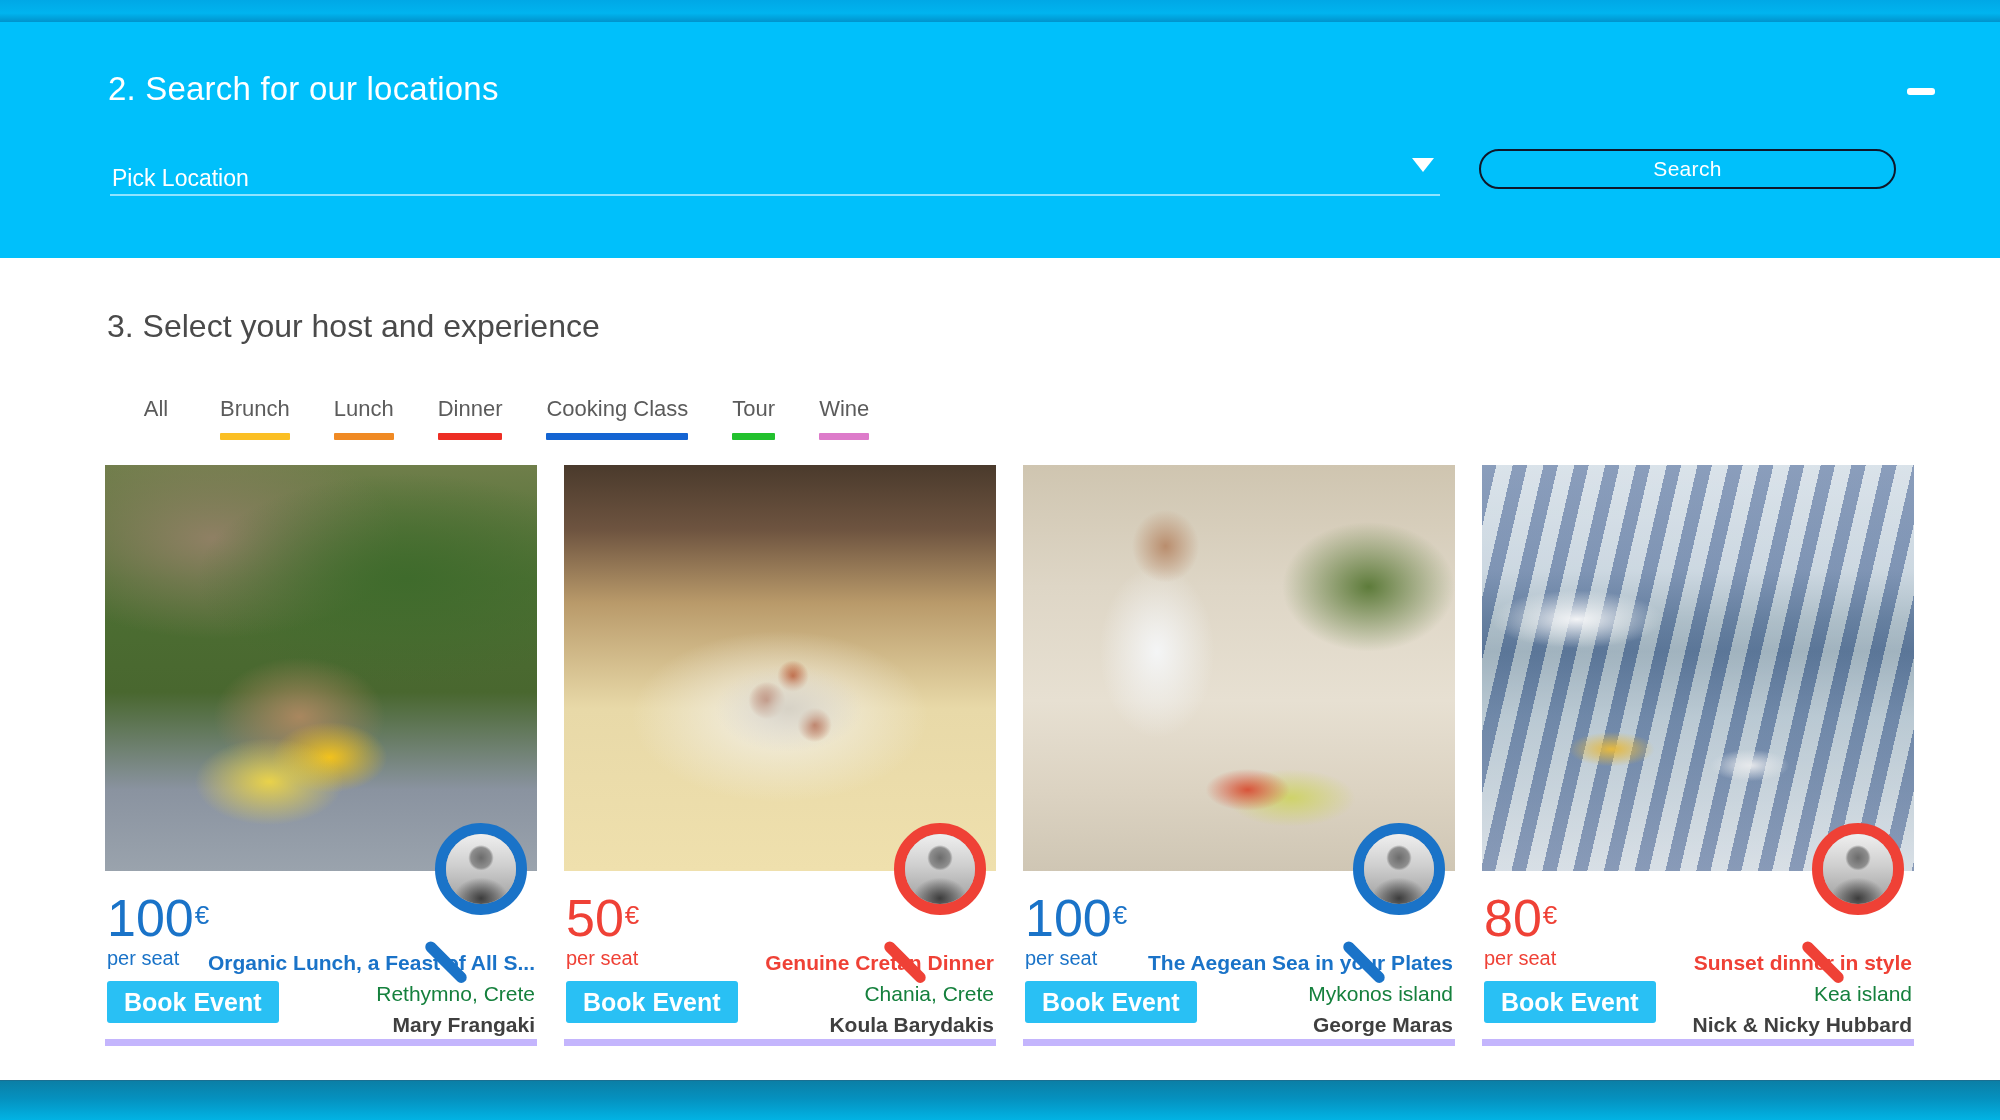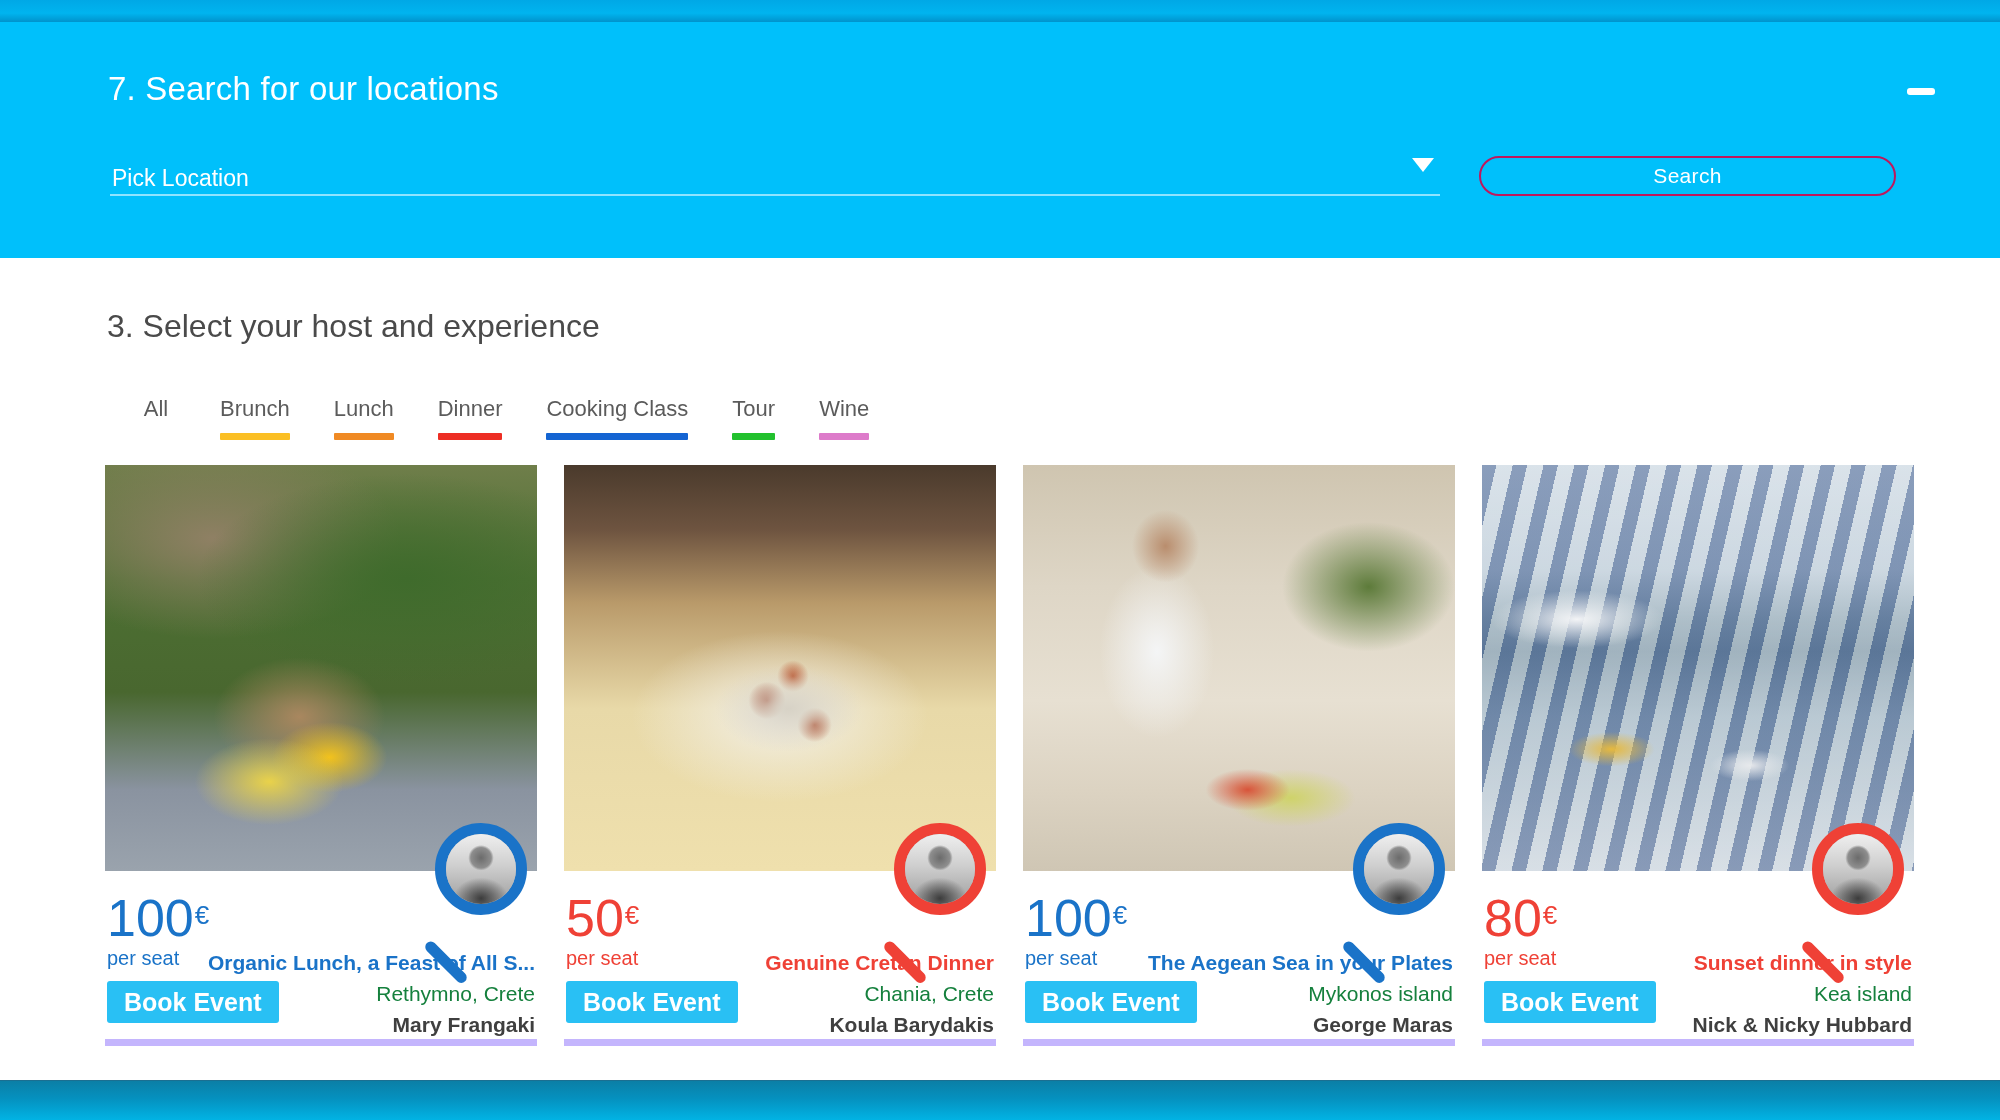--- a/index.html
+++ b/index.html
@@ -70,23 +70,23 @@
     position: absolute;
     right: 6px; top: 20px;
     width: 0; height: 0;
     border-left: 11px solid transparent;
     border-right: 11px solid transparent;
     border-top: 14px solid #ffffff;
   }
 
   .search-button {
     position: absolute;
-    left: 1479px; top: 134px;
+    left: 1479px; top: 127px;
     width: 417px; height: 40px;
-    border: 2px solid #be185d;
+    border: 2px solid #0f172a;
     border-radius: 22px;
     background: transparent;
     color: #ffffff;
     font-size: 21px;
     font-family: "Liberation Sans", sans-serif;
     cursor: pointer;
     letter-spacing: .3px;
   }
 
   
@@ -335,21 +335,21 @@
     border-top: 1px solid #1b6f91;
   }
 </style>
 </head>
 <body>
 
 <div class="top-strip"></div>
 
 <section class="search-panel">
 
-  <h1 class="panel-title">7. Search for our locations</h1>
+  <h1 class="panel-title">2. Search for our locations</h1>
 
   <div class="collapse-btn">
     <span class="dash"></span>
   </div>
 
   <div class="location-select">
     <span class="value">Pick Location</span>
     <span class="caret"></span>
   </div>
 

